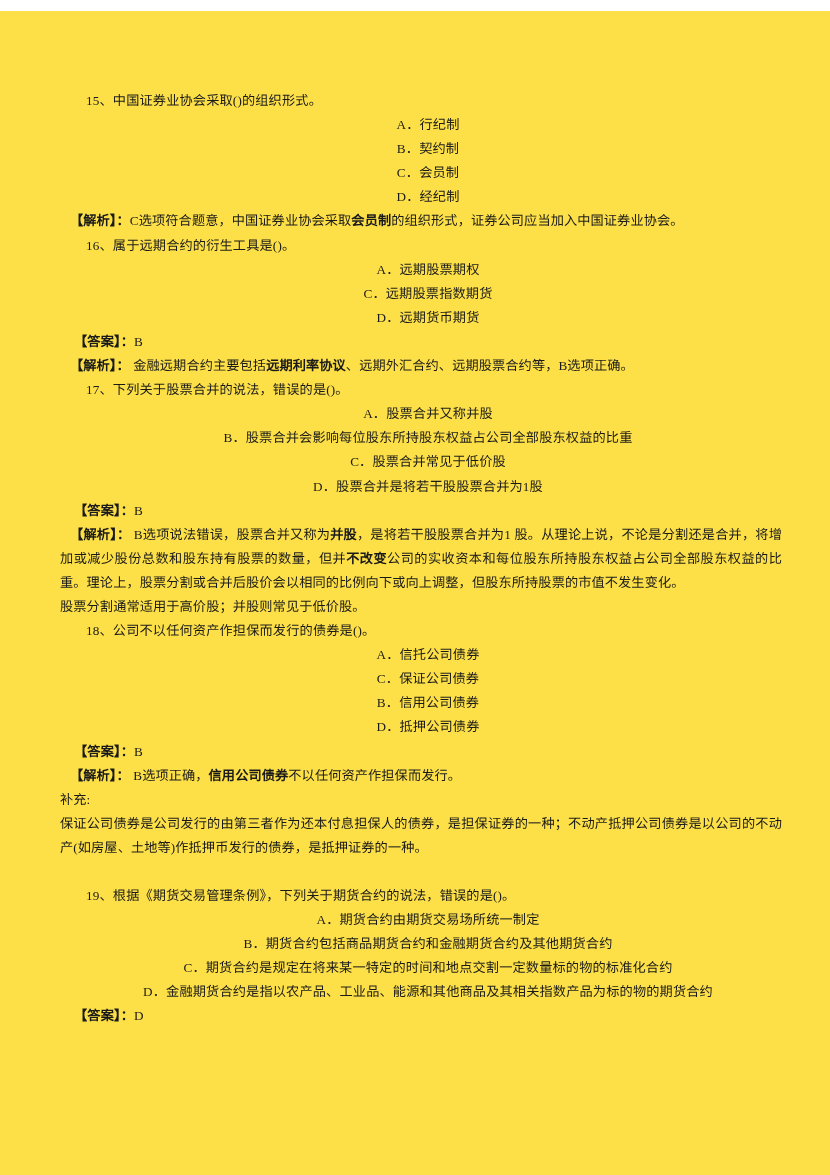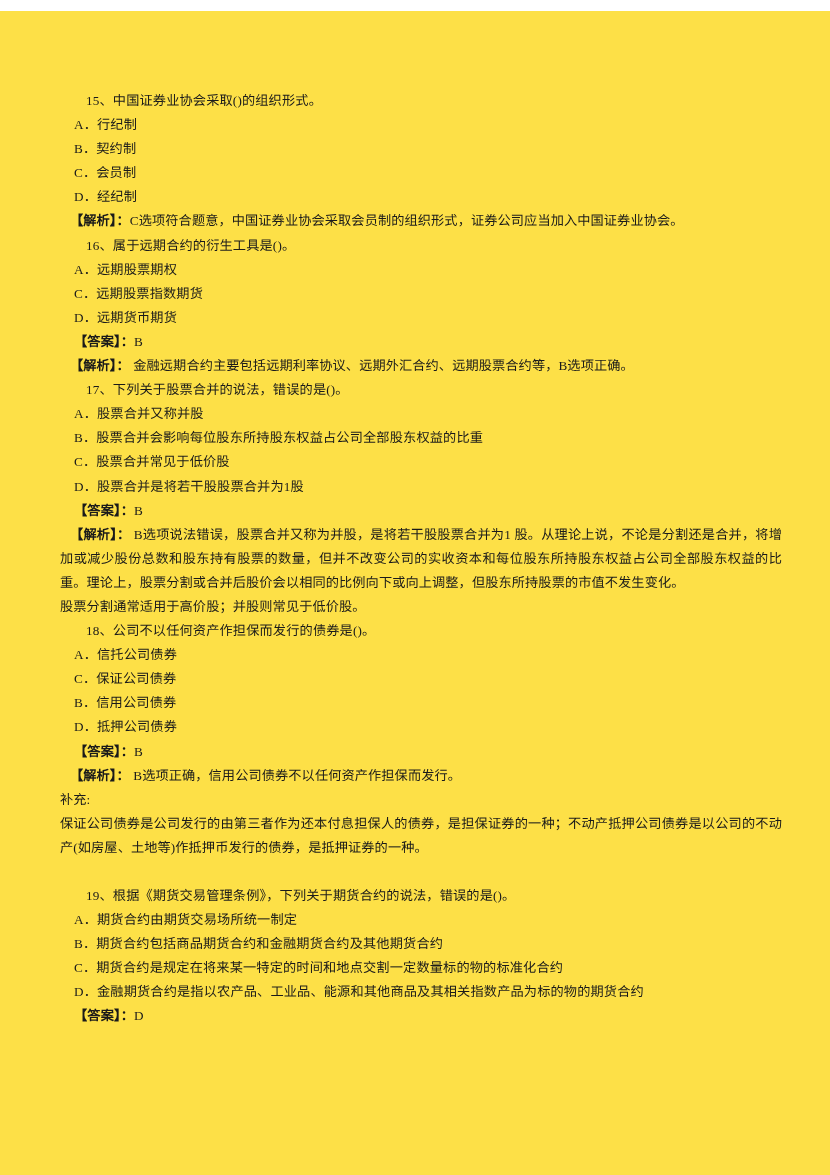--- a/index.html
+++ b/index.html
@@ -30,20 +30,21 @@
   .q-stem {
     margin: 0;
     text-indent: 26px;
     letter-spacing: 0.15px;
   }
   
   .q-option {
     margin: 0;
     padding-left: 14px;
     letter-spacing: 0.15px;
+    text-align: center;
   }
   
   .q-answer {
     margin: 0;
     padding-left: 14px;
     letter-spacing: 0.15px;
   }
   
   .q-analysis {
     margin: 0;
@@ -58,21 +59,21 @@
     margin: 0;
     padding-left: 0;
     text-align: justify;
     text-justify: inter-ideograph;
     letter-spacing: 0.1px;
   }
   .spacer {
     height: 24px;
   }
   b, strong {
-    font-weight: normal;
+    font-weight: bold;
   }
   .bracket {
     font-weight: bold;
   }
 </style>
 </head>
 <body>
 
 <div class="page">
   <div class="doc-body">

